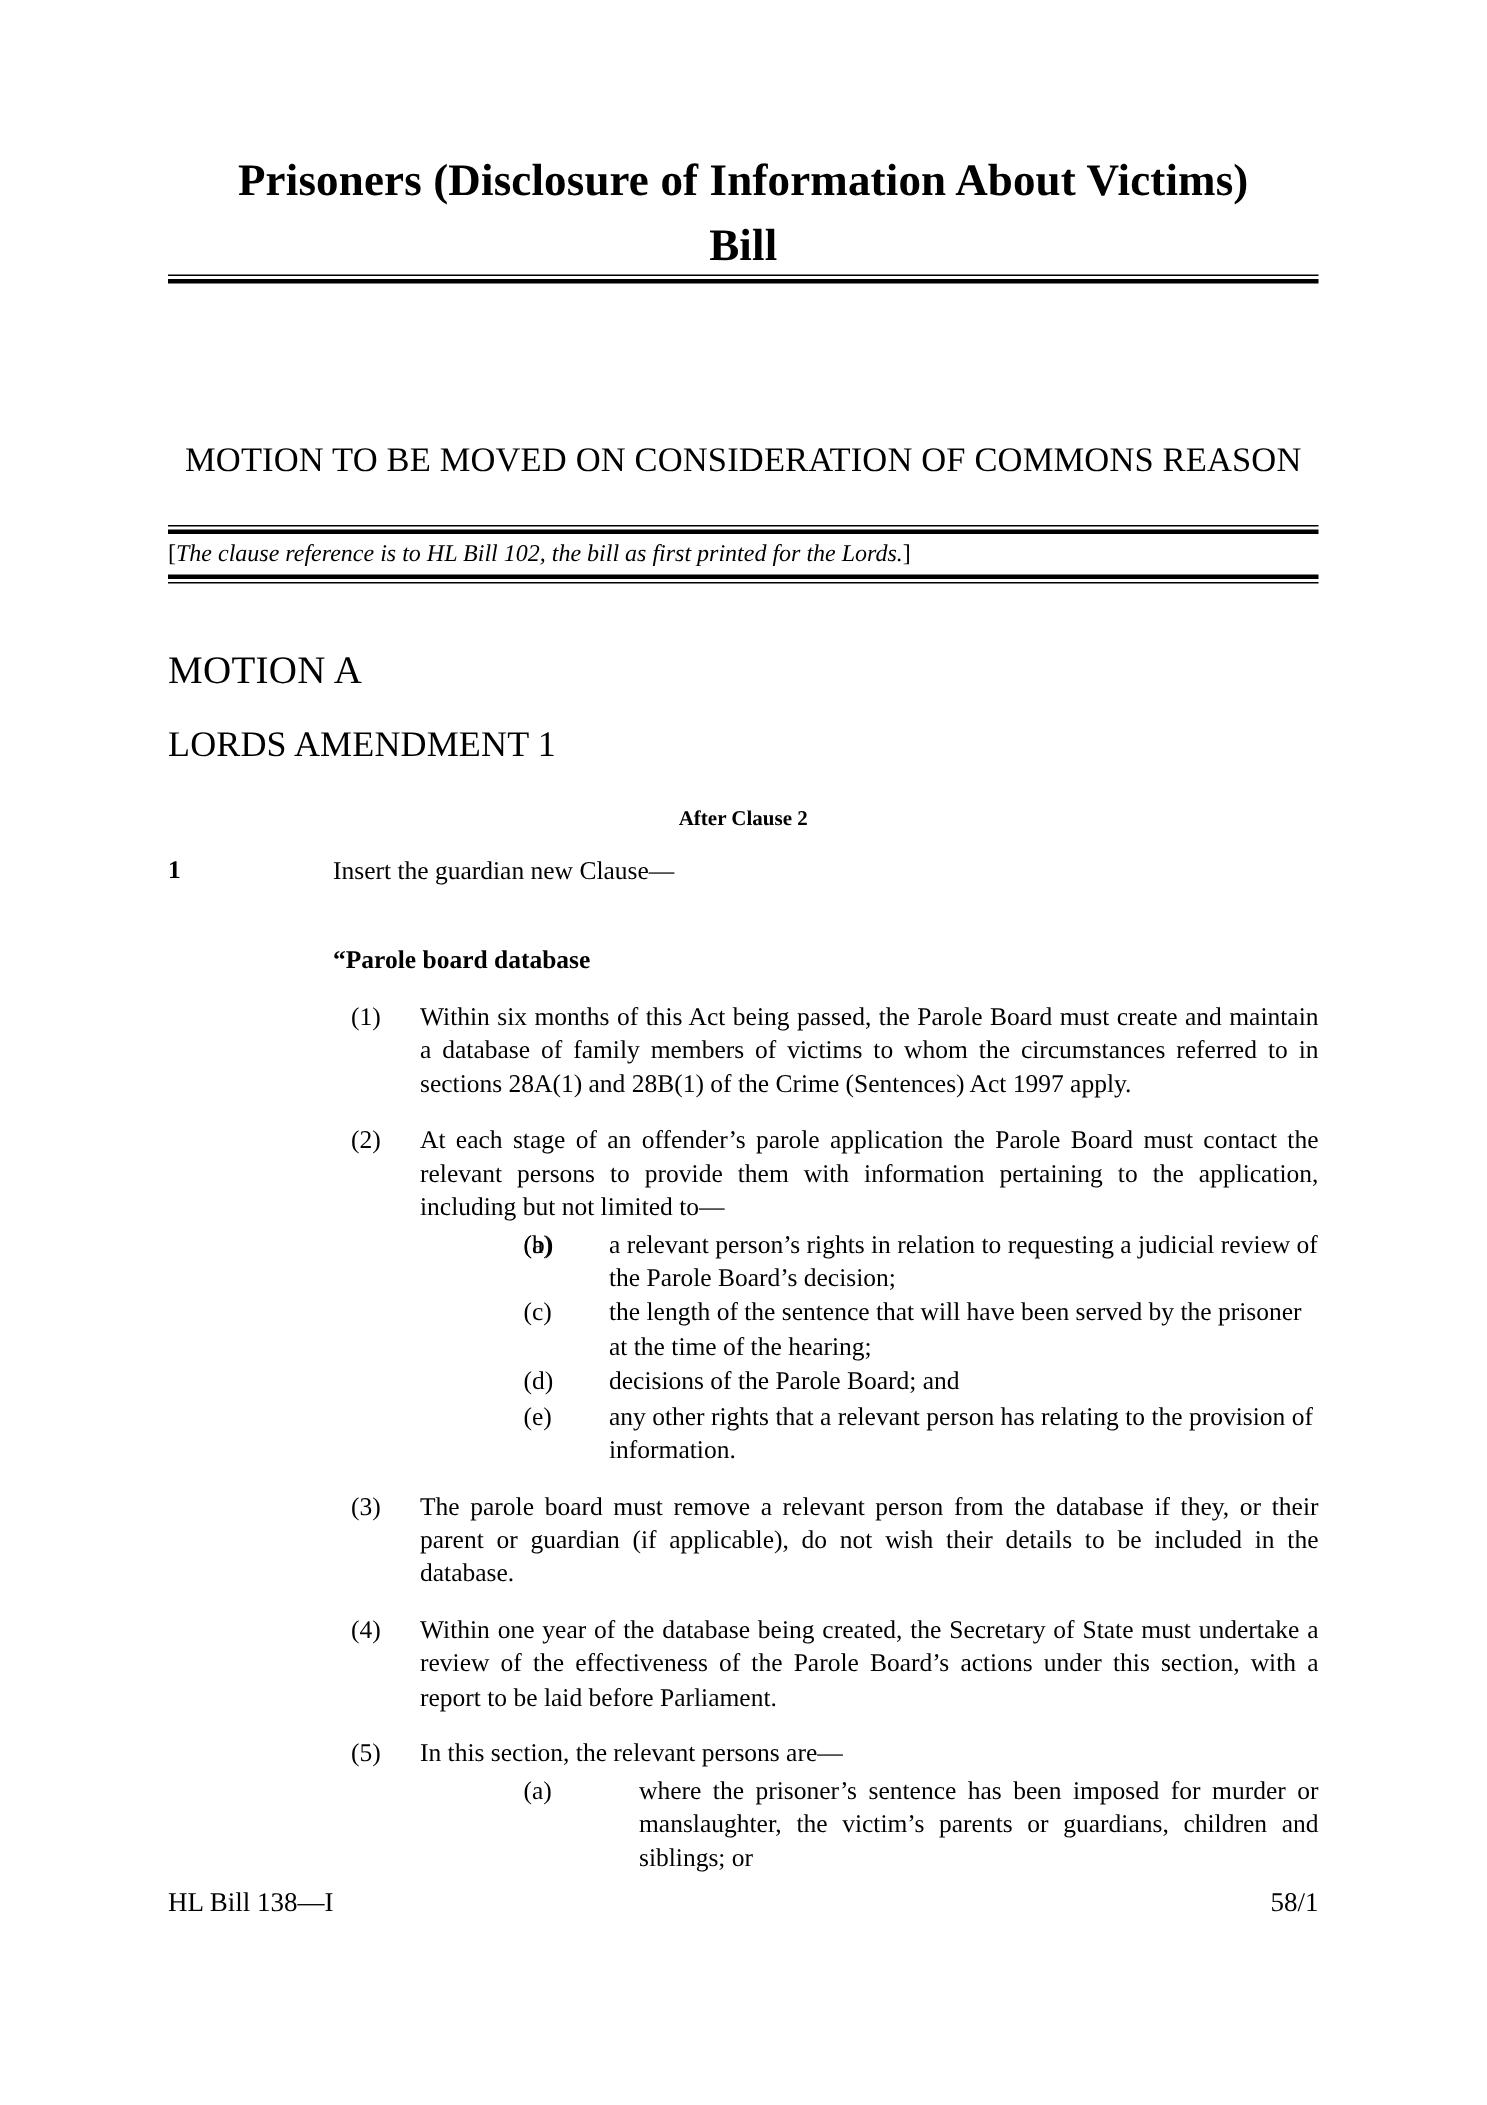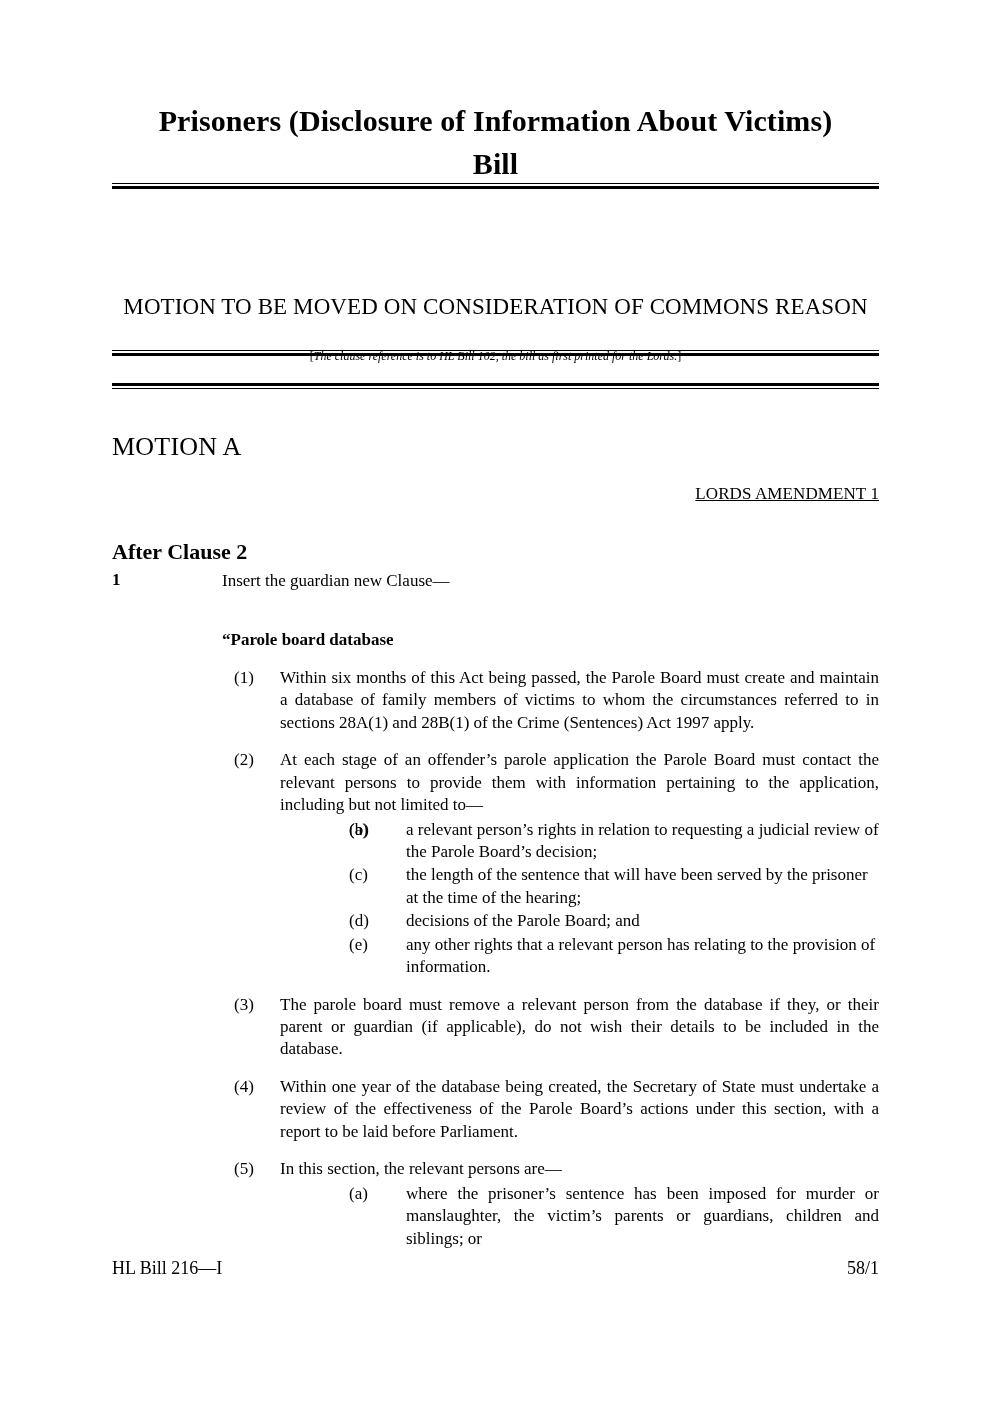--- a/index.html
+++ b/index.html
@@ -67,53 +67,52 @@
     top: 294px;
     width: 767px;
     text-align: center;
     font-size: 23px;
     letter-spacing: 0.1px;
   }
 
   .clause-note {
     position: absolute;
     left: 112px;
-    top: 349px;
-    width: 767px;
-    text-align: center;
-    font-size: 12px;
+    top: 361px;
+    width: 767px;
+    text-align: left;
+    font-size: 16px;
   }
   .clause-note .ital { font-style: italic; }
 
   
   .motion-a {
     position: absolute;
     left: 112px;
     top: 432px;
     width: 767px;
     font-size: 26px;
     letter-spacing: 0.2px;
   }
   .lords-amendment {
     position: absolute;
     left: 112px;
     top: 484px;
     width: 767px;
-    text-align: right;
-    font-size: 17px;
+    text-align: left;
+    font-size: 24px;
     letter-spacing: 0.1px;
-    text-decoration: underline;
   }
   .after-clause {
     position: absolute;
     left: 112px;
     top: 539px;
     width: 767px;
-    text-align: left;
-    font-size: 22px;
+    text-align: center;
+    font-size: 14px;
     font-weight: bold;
   }
 
   
   .amendment {
     position: absolute;
     left: 112px;
     top: 570px;
     width: 767px;
     font-size: 17px;
@@ -173,20 +172,21 @@
     top: 0;
     width: 44px;
   }
   .subitem .stext {
     display: block;
     text-align: left;
   }
   .subitem .stext.justify {
     text-align: justify;
     text-justify: inter-word;
+    margin-left: 20px;
   }
   .sublist { margin-top: 2px; }
 
   
   .footer {
     position: absolute;
     left: 112px;
     top: 1258px;
     width: 767px;
     font-size: 18px;
@@ -291,17 +291,17 @@
                 <span class="marker">(a)</span>
                 <span class="stext justify">where the prisoner’s sentence has been imposed for murder or manslaughter, the victim’s parents or guardians, children and siblings; or</span>
               </div>
             </div>
           </div>
         </div>
     </div>
   </div>
 
   <div class="footer">
-    <span class="footer-left">HL Bill 216—I</span>
+    <span class="footer-left">HL Bill 138—I</span>
     <span class="footer-right">58/1</span>
   </div>
 
 </div>
 
 </body></html>

